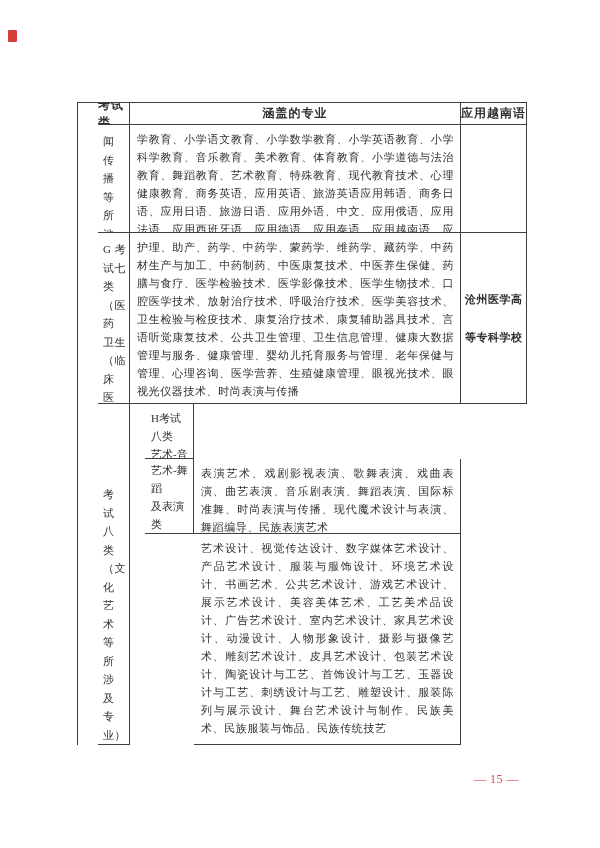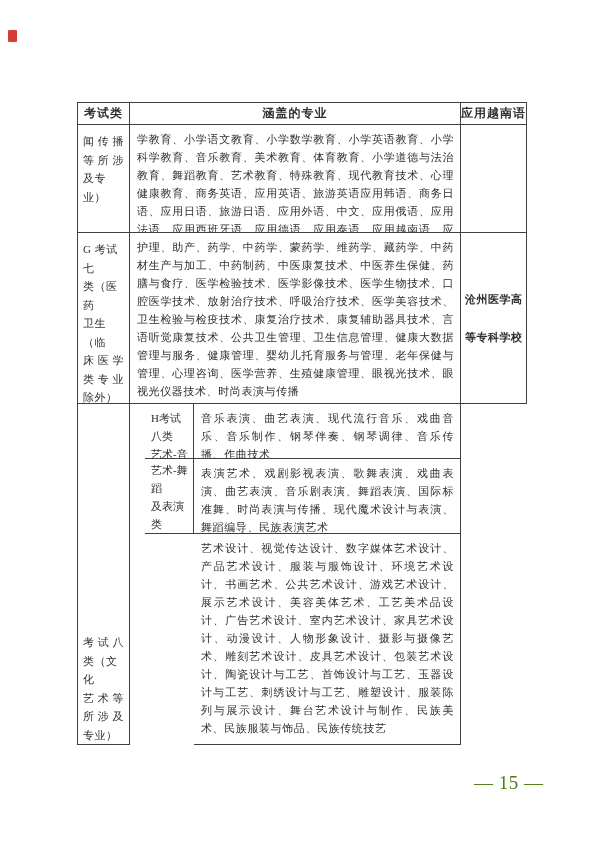--- a/index.html
+++ b/index.html
@@ -32,21 +32,21 @@
   .cell {
     border-right: 1px solid #3f3f3f;
     border-bottom: 1px solid #3f3f3f;
     box-sizing: border-box;
     overflow: hidden;
   }
   .hdr {
     display: flex; align-items: center; justify-content: center;
     font-weight: bold; font-size: 12px; letter-spacing: 1px;
   }
-  .c1 { grid-column: 1; }
+  .c1 { grid-column: 1; margin-left: 20px; }
   .c2 { grid-column: 2; margin-left: 15px; }
   .c3 { grid-column: 3; }
   .c4 { grid-column: 4; }
   .c23 { grid-column: 2 / 4; }
 
   .labelcell {
     white-space: pre-line;
     line-height: 18.5px;
     padding: 7px 2px 0 5px;
     letter-spacing: .5px;
@@ -72,23 +72,23 @@
     display: flex; align-items: center;
     white-space: pre-line;
     line-height: 19px;
     padding-left: 4px;
     letter-spacing: .5px;
     font-weight: bold;
   }
   .pageno {
     position: absolute;
     left: 474px; top: 772px;
-    font-size: 19px;
+    font-size: 12px;
     letter-spacing: .5px;
-    color: #4d7c0f;
+    color: #ef4444;
   }
 </style>
 </head>
 <body>
 
 <div class="page">
 
   <div class="stamp"></div>
 
   <div class="doc-table">
@@ -120,21 +120,20 @@
       <span>考 试 八
 类（文化
 艺 术 等
 所 涉 及
 专业）</span>
     </div>
 
     <div class="cell sublabel c2" style="grid-row:4">H考试八类
 艺术-音乐
 类</div>
-    <div class="cell majors c3" style="grid-row:4">音乐表演、曲艺表演、现代流行音乐、戏曲音乐、音乐制作、钢琴伴奏、钢琴调律、音乐传播、作曲技术</div>
 
 
     <div class="cell sublabel vcenter c2" style="grid-row:5">
       <span>U考试八类
 艺术-舞蹈
 及表演类</span>
     </div>
     <div class="cell majors c3" style="grid-row:5">表演艺术、戏剧影视表演、歌舞表演、戏曲表演、曲艺表演、音乐剧表演、舞蹈表演、国际标准舞、时尚表演与传播、现代魔术设计与表演、舞蹈编导、民族表演艺术</div>
 
     <div class="cell majors c3" style="grid-row:6">艺术设计、视觉传达设计、数字媒体艺术设计、产品艺术设计、服装与服饰设计、环境艺术设计、书画艺术、公共艺术设计、游戏艺术设计、展示艺术设计、美容美体艺术、工艺美术品设计、广告艺术设计、室内艺术设计、家具艺术设计、动漫设计、人物形象设计、摄影与摄像艺术、雕刻艺术设计、皮具艺术设计、包装艺术设计、陶瓷设计与工艺、首饰设计与工艺、玉器设计与工艺、刺绣设计与工艺、雕塑设计、服装陈列与展示设计、舞台艺术设计与制作、民族美术、民族服装与饰品、民族传统技艺</div>

